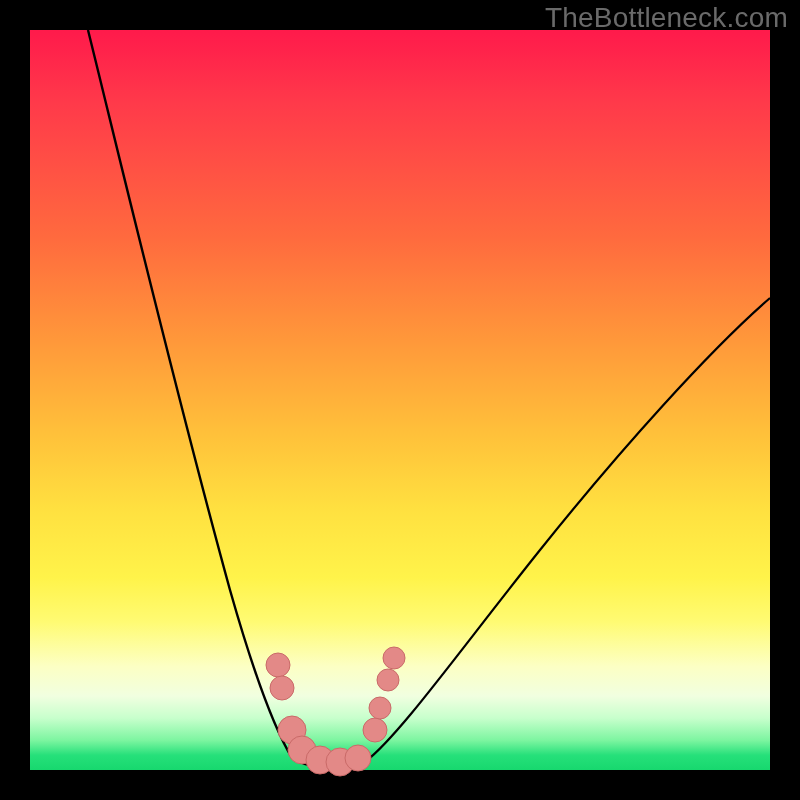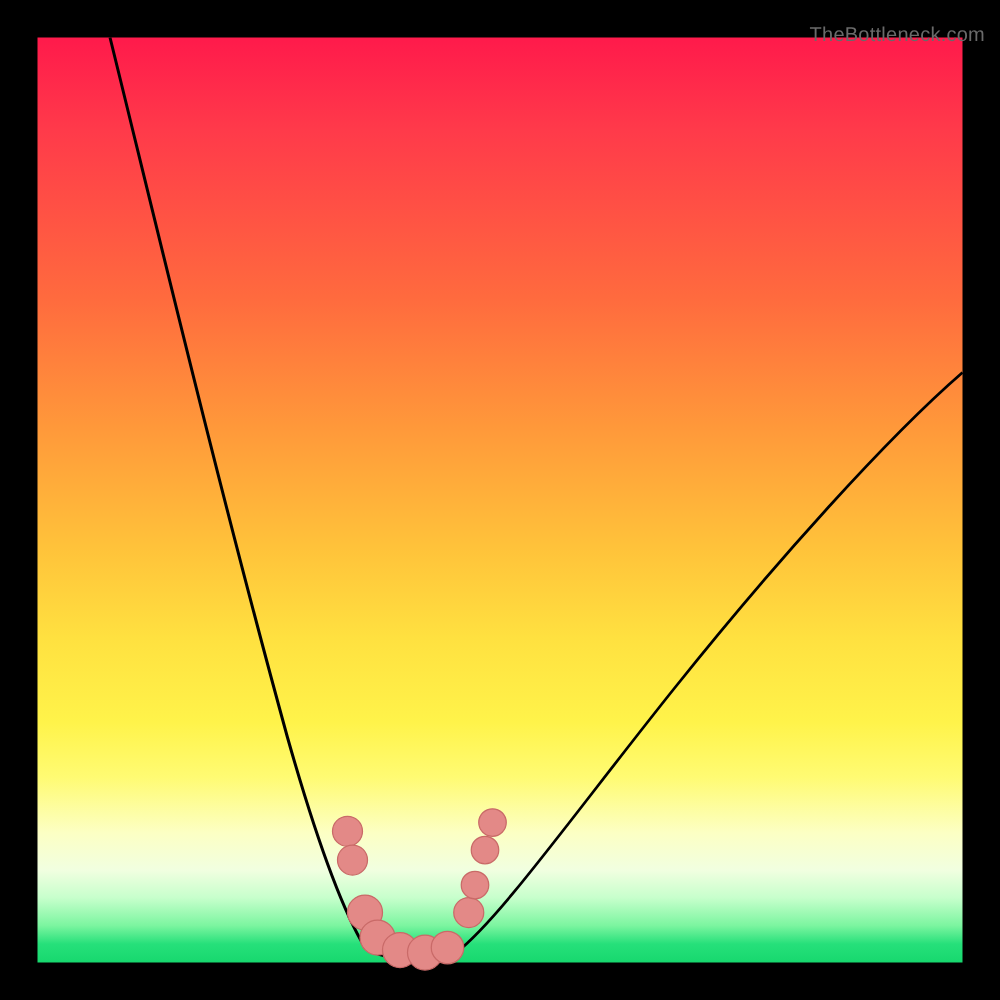--- a/index.html
+++ b/index.html
@@ -39,24 +39,24 @@
       #fcffc4 86%,
       #f1ffe0 90%,
       #c7ffcc 93%,
       #7cf5a0 96%,
       #26e07a 98%,
       #17d86e 100%
     );
   }
   .watermark {
     position: absolute;
-    top: 20px;
+    top: 2px;
     right: 12px;
     color: #6a6a6a;
-    font-size: 16px;
+    font-size: 28px;
     letter-spacing: 0.2px;
     font-weight: 400;
   }
   svg.curves {
     position: absolute;
     left: 0;
     top: 0;
     width: 740px;
     height: 740px;
     overflow: visible;

